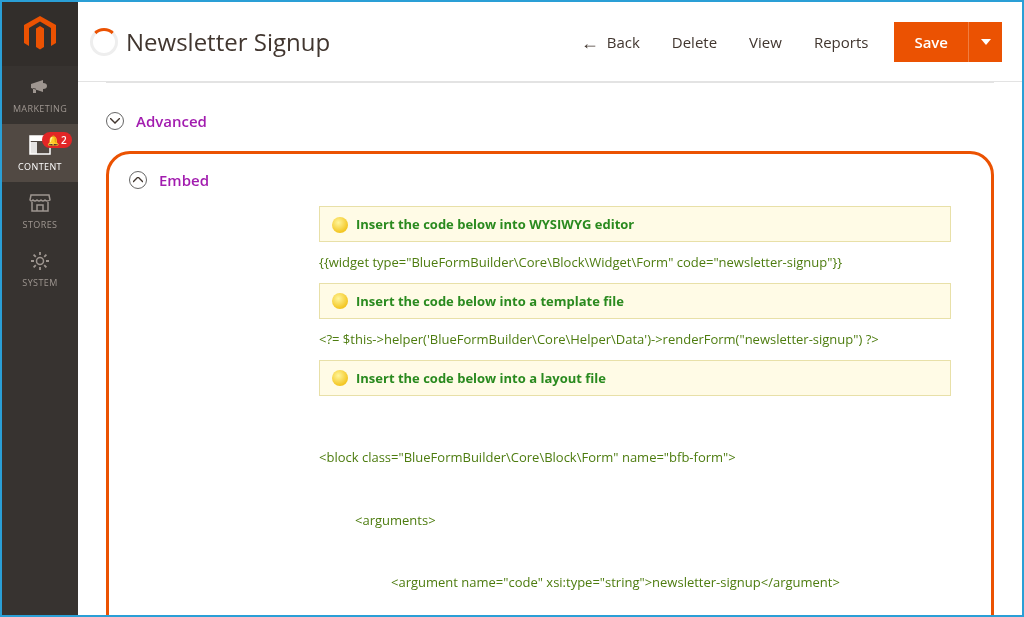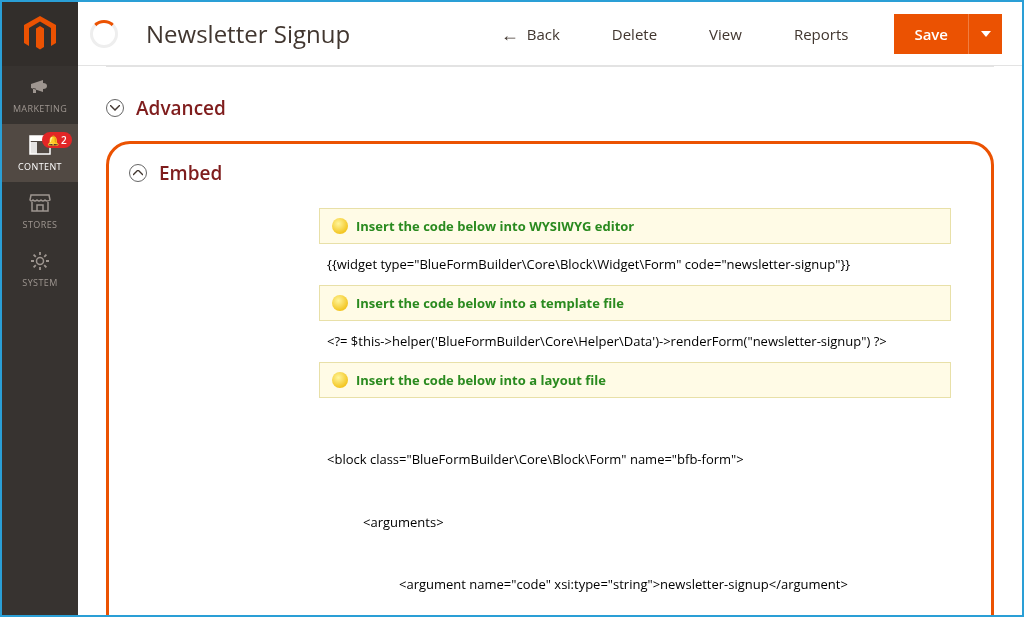--- a/index.html
+++ b/index.html
@@ -8,42 +8,42 @@
 .sidebar { position: absolute; left: 0; top: 0; bottom: 0; width: 76px; background: #373330; display: flex; flex-direction: column; }
 .logo-cell { height: 64px; display: flex; align-items: center; justify-content: center; background: #322e2b; }
 .logo-svg { width: 32px; height: 36px; }
 .nav-item { height: 58px; display: flex; flex-direction: column; align-items: center; justify-content: center; color: #9e9690; cursor: pointer; position: relative; font-size: 9px; letter-spacing: 0.4px; }
 .nav-item.active { background: #514943; color: #fff; }
 .nav-icon { width: 24px; height: 22px; margin-bottom: 4px; display: flex; align-items: center; justify-content: center; }
 .nav-label { text-align: left; }
 .badge { position: absolute; top: 8px; right: 6px; background: #e22626; color: #fff; border-radius: 10px; padding: 1px 5px; font-size: 10px; font-weight: 600; display: flex; align-items: center; gap: 1px; }
 .badge-bell { font-size: 10px; }
 .main { position: absolute; left: 76px; right: 0; top: 0; bottom: 0; display: flex; flex-direction: column; }
-.header { height: 64px; background: #fff; border-bottom: 1px solid #e3e3e3; display: flex; align-items: center; padding: 0 20px 0 12px; gap: 24px; }
+.header { height: 80px; background: #fff; border-bottom: 1px solid #e3e3e3; display: flex; align-items: center; padding: 0 20px 0 12px; gap: 4px; }
 .spinner { width: 28px; height: 28px; border: 3px solid #eee; border-top-color: #eb5202; border-radius: 50%; margin-right: 4px; }
 .page-title { font-size: 24px; font-weight: 400; color: #41362f; flex: 0 0 auto; }
 .header-spacer { flex: 1; }
 .hbtn { background: none; border: none; font-size: 15px; color: #41362f; cursor: pointer; padding: 8px 14px; font-family: inherit; }
 .hbtn-back { display: flex; align-items: center; gap: 8px; }
 .back-arrow { font-size: 18px; }
 .save-group { display: flex; margin-left: 8px; }
 .save-btn { background: #eb5202; color: #fff; border: none; font-size: 15px; font-weight: 600; padding: 10px 20px; cursor: pointer; font-family: inherit; }
 .save-dd { background: #eb5202; color: #fff; border: none; border-left: 1px solid rgba(255,255,255,0.25); width: 34px; cursor: pointer; display: flex; align-items: center; justify-content: center; }
 .content-area { flex: 1; overflow: auto; padding: 0 28px 20px 28px; background: #fff; }
 .divider { height: 1px; background: #e3e3e3; margin-bottom: 18px; }
 .section-row { display: flex; align-items: center; gap: 12px; padding: 10px 0; cursor: pointer; }
 .chev { width: 18px; height: 18px; border: 1px solid #666; border-radius: 50%; display: flex; align-items: center; justify-content: center; font-size: 11px; color: #41362f; }
-.section-label { font-size: 19px; font-weight: 600; color: #7f1d1d; }
+.section-label { font-size: 15px; font-weight: 600; color: #a21caf; }
 .embed-box { border: 3px solid #eb5202; border-radius: 24px; padding: 16px 20px 24px 20px; margin-top: 10px; }
 .embed-inner { padding-left: 190px; padding-right: 20px; }
 .hint { background: #fffbe6; border: 1px solid #e8e0a8; padding: 8px 12px; display: flex; align-items: center; gap: 8px; margin-top: 10px; margin-bottom: 10px; }
-.hint:first-of-type { margin-top: 16px; }
+.hint:first-of-type { margin-top: 10px; align-items: flex-end; }
 .bulb { width: 16px; height: 16px; background: radial-gradient(circle at 40% 35%, #fff59b, #f3c623 70%); border-radius: 50%; flex: 0 0 auto; }
 .hint-text { color: #2a8a1f; font-weight: 700; font-size: 13px; }
-.code-text { font-size: 13px; color: #000000; line-height: 1.6; white-space: pre-wrap; word-break: break-word; font-family: inherit; margin-left: 8px; }
+.code-text { font-size: 13px; color: #4d7c0f; line-height: 1.6; white-space: pre-wrap; word-break: break-word; font-family: inherit; }
 .indent1 { padding-left: 36px; }
 .indent2 { padding-left: 72px; }
 </style>
 </head>
 <body>
 <div class="frame">
 
   <div class="sidebar">
     <div class="logo-cell">
       <svg class="logo-svg" viewBox="0 0 32 36">

